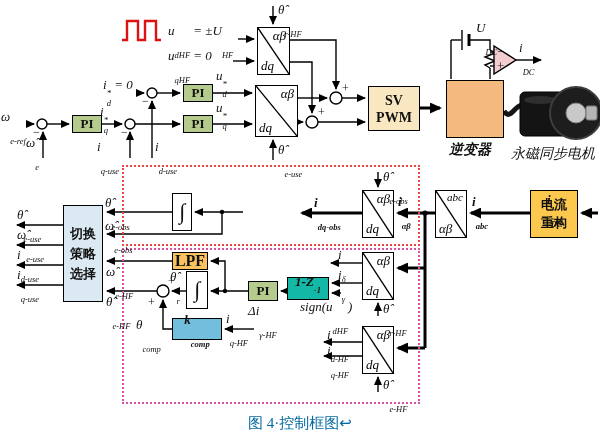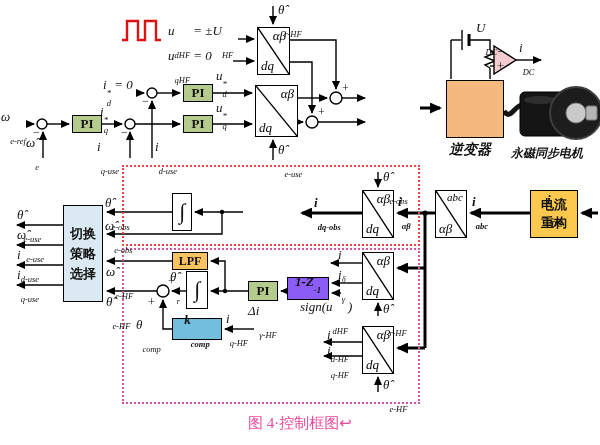--- a/index.html
+++ b/index.html
@@ -18,21 +18,21 @@
   .box{position:absolute;border:1.5px solid #000;display:flex;align-items:center;justify-content:center;
        font-family:"Liberation Serif",serif;color:#111;box-sizing:border-box;text-align:center;font-weight:bold;}
   .tblock{position:absolute;background:#fff;border:1.5px solid #000;box-sizing:border-box;}
   .tblock svg{position:absolute;left:0;top:0;width:100%;height:100%;}
   .tblock .tr{position:absolute;top:0;right:3px;font:italic 13px "Liberation Serif",serif;}
   .tblock .bl{position:absolute;bottom:0;left:3px;font:italic 13px "Liberation Serif",serif;}
   .dash{position:absolute;box-sizing:border-box;}
   .sect{position:absolute;font:bold italic 14px "DejaVu Sans",sans-serif;letter-spacing:1px;}
   .cjk{font-family:"DejaVu Sans",sans-serif;text-align:right;}
   #caption{position:absolute;left:0;top:414px;width:100%;text-align:center;
-           font:15px "Liberation Serif",serif;color:#ec4899;}
+           font:15px "Liberation Serif",serif;color:#0369a1;}
 </style>
 </head>
 <body>
 
 <div id="stage">
 
   <svg class="wires" width="600" height="445">
     <defs>
       <marker id="m" markerUnits="userSpaceOnUse" markerWidth="9" markerHeight="8" refX="8" refY="4" orient="auto">
         <path d="M0,0 L9,4 L0,8 z" fill="#000"></path>
@@ -164,24 +164,28 @@
     <span class="bl">dq</span>
   </div>
   <div class="tblock" style="left:255px;top:85px;width:43px;height:52px">
     <svg>
         <line x1="0" y1="0" x2="100%" y2="100%" stroke="#000" stroke-width="1.3"></line>
       </svg>
     <span class="tr">αβ</span>
     <span class="bl">dq</span>
   </div>
 
+  <div class="box" style="left:368px;top:86px;width:52px;height:45px;background:#f8e7c0;font-size:14px;flex-direction:column;line-height:17px">
+    <span>SV</span>
+    <span>PWM</span>
+  </div>
 
   <div class="box" style="left:446px;top:80px;width:58px;height:58px;background:#f3b97e"></div>
   <div class="ml cjk" style="left:449px;top:141px;font-weight:bold;font-size:14px">逆变器</div>
-  <div class="ml cjk" style="left:511px;top:145px;font-weight:bold;font-size:12px">永磁同步电机</div>
+  <div class="ml cjk" style="left:511px;top:145px;font-weight:normal;font-size:14px">永磁同步电机</div>
 
   <div class="box" style="left:172px;top:193px;width:20px;height:38px;background:#fff;font-size:22px;font-style:italic">∫</div>
 
   <div class="box cjk" style="left:63px;top:205px;width:40px;height:97px;background:#dbe9f2;font-size:13px;flex-direction:column;line-height:20px">
     <span>切换</span>
     <span>策略</span>
     <span>选择</span>
   </div>
 
   <div class="tblock" style="left:362px;top:190px;width:32px;height:48px">
@@ -196,24 +200,24 @@
         <line x1="0" y1="0" x2="100%" y2="100%" stroke="#000" stroke-width="1.3"></line>
       </svg>
     <span class="tr" style="font-size:11px">abc</span>
     <span class="bl">αβ</span>
   </div>
   <div class="box cjk" style="left:530px;top:190px;width:48px;height:48px;background:#fcc84e;font-size:13px;flex-direction:column;line-height:18px">
     <span>电流</span>
     <span>重构</span>
   </div>
 
-  <div class="box" style="left:172px;top:252px;width:36px;height:18px;background:#fac360;font-size:12px">LPF</div>
+  <div class="box" style="left:172px;top:252px;width:36px;height:18px;background:#fac360;font-size:16px">LPF</div>
   <div class="box" style="left:186px;top:271px;width:22px;height:38px;background:#fff;font-size:22px;font-style:italic">∫</div>
   <div class="box" style="left:248px;top:281px;width:30px;height:20px;background:#b5ca8d;font-size:13px">PI</div>
-  <div class="box" style="left:287px;top:277px;width:42px;height:23px;background:#8b5cf6">
+  <div class="box" style="left:287px;top:277px;width:42px;height:23px;background:#14b8a6">
     <span class="ml" style="position:static"><span>1-Z</span><span class="st">
           <span class="sp">-1</span>
           <span class="sb"></span>
         </span></span>
   </div>
   <div class="box" style="left:172px;top:318px;width:50px;height:22px;background:#74bedd">
     <span class="ml" style="position:static"><span>k</span><span class="st">
           <span class="sp"></span>
           <span class="sb">comp</span>
         </span></span>

